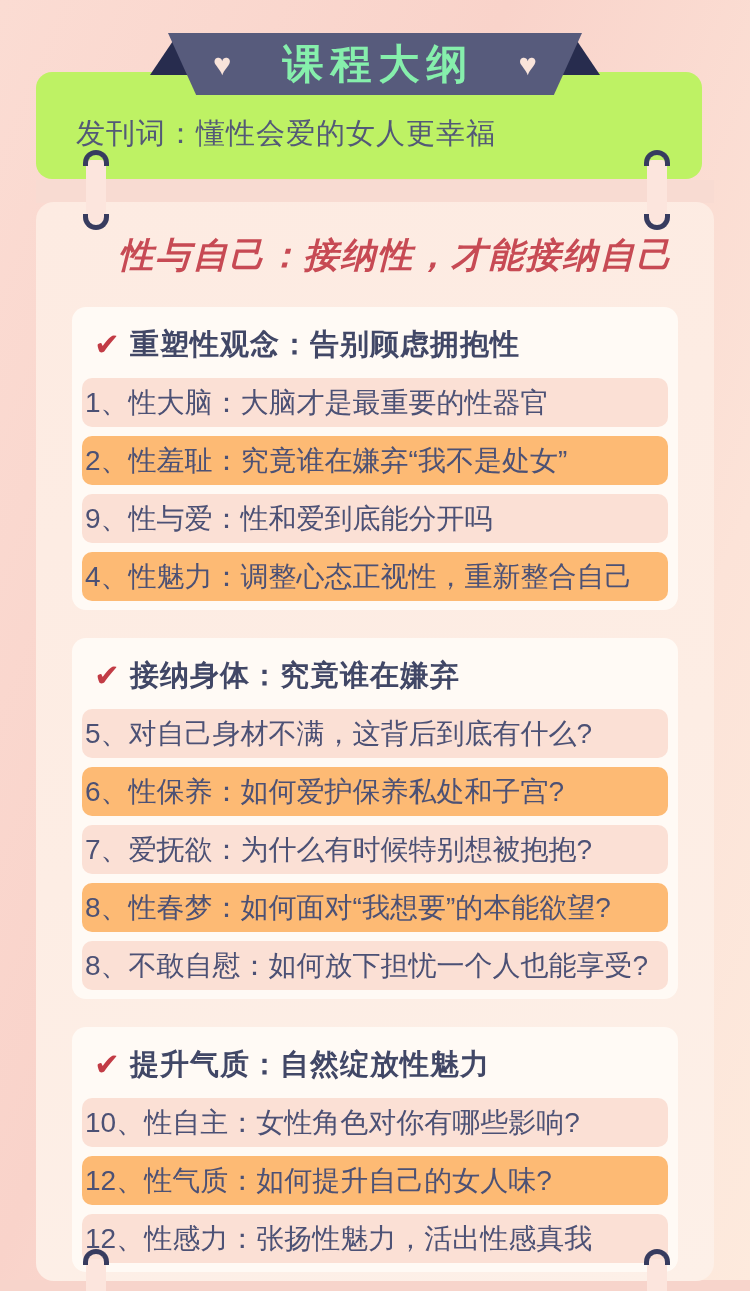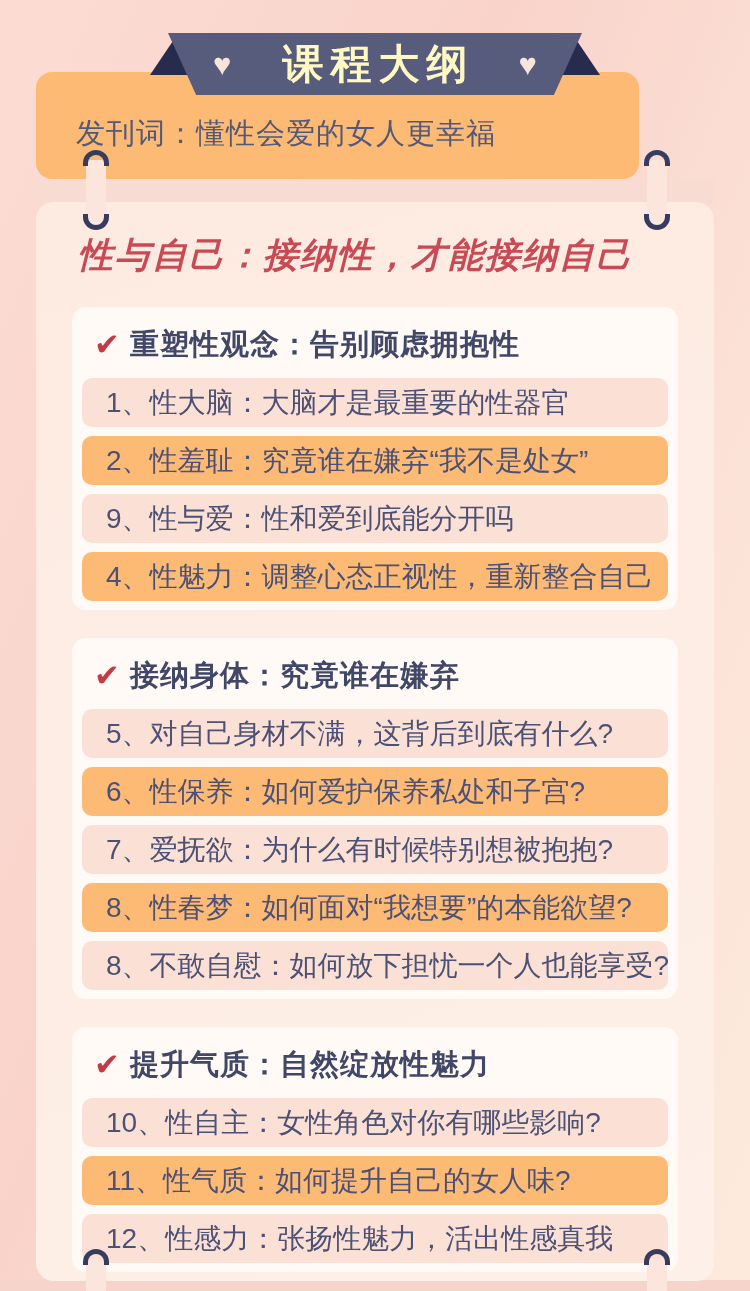--- a/index.html
+++ b/index.html
@@ -12,54 +12,54 @@
   }
   .gap-band {
     position: absolute; left: 36px; width: 678px; height: 23px;
     background: #f8dbd2; z-index: 1;
   }
   .gap-band.top { top: 180px; }
   .gap-band.bottom { left: 0; width: 750px; top: 1280px; height: 11px; background: #f7d4cb; }
 
   
   .intro-card {
-    position: absolute; left: 36px; top: 72px; width: 603px; height: 107px;
-    background: #fdba74; border-radius: 16px; z-index: 2;
+    position: absolute; left: 36px; top: 72px; width: 666px; height: 107px;
+    background: #bef264; border-radius: 16px; z-index: 2;
   }
   .intro-text {
     margin: 42px 0 0 40px; font-size: 29px; color: #535977;
     letter-spacing: 1px;
   }
 
   
   .outline-card {
     position: absolute; left: 36px; top: 202px; width: 678px; height: 1079px;
     background: linear-gradient(165deg, #fdebe2 0%, #fdede4 55%, #fdf0e8 100%);
     border-radius: 18px; z-index: 2;
   }
   .outline-title {
     margin: 30px 0 0 42px; font-size: 35px; font-weight: 800; font-style: italic;
-    color: #c74a54; letter-spacing: 2px;
+    color: #c74a54; letter-spacing: 2px; text-align: center;
   }
 
   .white-card {
     margin: 28px 36px 0 36px; background: #fffaf5; border-radius: 14px;
     padding: 16px 10px 9px 10px;
   }
   .section-header {
     display: flex; align-items: center; margin: 2px 0 13px 12px;
     font-size: 29px; font-weight: 700; color: #414766; letter-spacing: 1px;
   }
   .check-icon {
     color: #c23b45; font-size: 31px; font-weight: 900; margin-right: 9px;
     transform: translateY(-1px);
   }
   .lesson-row {
     height: 49px; line-height: 49px; border-radius: 10px; margin-bottom: 9px;
-    padding-left: 24px; font-size: 28px; color: #4c5175; white-space: nowrap;
+    padding-left: 3px; font-size: 28px; color: #4c5175; white-space: nowrap;
     overflow: hidden;
   }
   .lesson-row:last-child { margin-bottom: 0; }
   .row-dark  { background: #fbe0d5; }
   .row-light { background: #fdba74; }
 
   
   .ribbon {
     position: absolute; left: 150px; top: 33px; width: 450px; height: 62px;
     z-index: 6;
@@ -70,21 +70,21 @@
   .ribbon .fold.left  { left: 0;  clip-path: polygon(58% 0, 100% 100%, 0 100%); }
   .ribbon .fold.right { right: 0; clip-path: polygon(42% 0, 100% 100%, 0 100%); }
   .ribbon .band {
     position: absolute; left: 18px; top: 0; width: 414px; height: 62px;
     background: #575b7c;
     clip-path: polygon(0 0, 100% 0, 93.2% 100%, 6.8% 100%);
     display: flex; align-items: center; justify-content: center; gap: 44px;
   }
   .ribbon-heart { font-size: 31px; color: #f9e4da; line-height: 1; }
   .ribbon-title {
-    font-size: 41px; font-weight: 800; color: #fef9c3; letter-spacing: 7px;
+    font-size: 41px; font-weight: 800; color: #86efac; letter-spacing: 7px;
     text-indent: 7px;
     text-align: center;
   }
 
   
   .staple { position: absolute; width: 26px; z-index: 5; }
   .staple .strip {
     position: absolute; left: 3px; width: 20px; background: #fce5dd;
     border-radius: 5px;
   }
@@ -140,21 +140,21 @@
       <div class="lesson-row row-light">8、性春梦：如何面对“我想要”的本能欲望?</div>
       <div class="lesson-row row-dark">8、不敢自慰：如何放下担忧一个人也能享受?</div>
     </section>
 
     <section class="white-card">
       <div class="section-header">
         <span class="check-icon">✔</span>
         <span>提升气质：自然绽放性魅力</span>
       </div>
       <div class="lesson-row row-dark">10、性自主：女性角色对你有哪些影响?</div>
-      <div class="lesson-row row-light">11、性气质：如何提升自己的女人味?</div>
+      <div class="lesson-row row-light">12、性气质：如何提升自己的女人味?</div>
       <div class="lesson-row row-dark">12、性感力：张扬性魅力，活出性感真我</div>
     </section>
   </div>
 
   <div class="staple connector col-left">
     <div class="strip"></div>
     <div class="hook open-down"></div>
     <div class="hook open-up"></div>
   </div>
   <div class="staple connector col-right">

